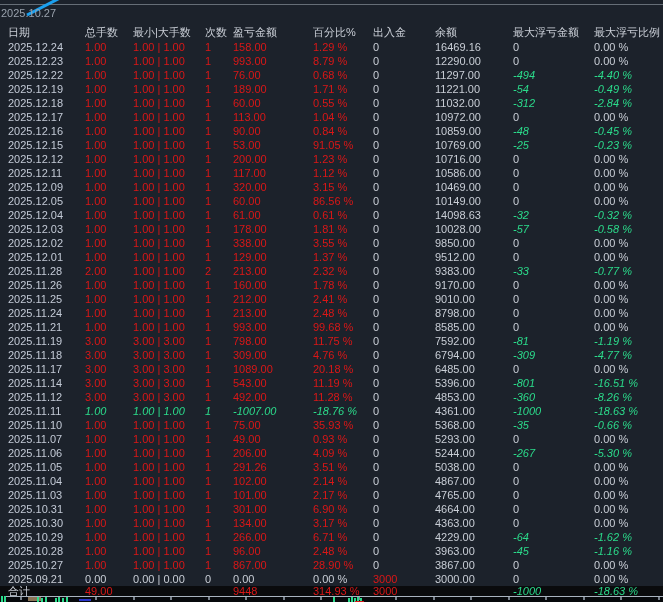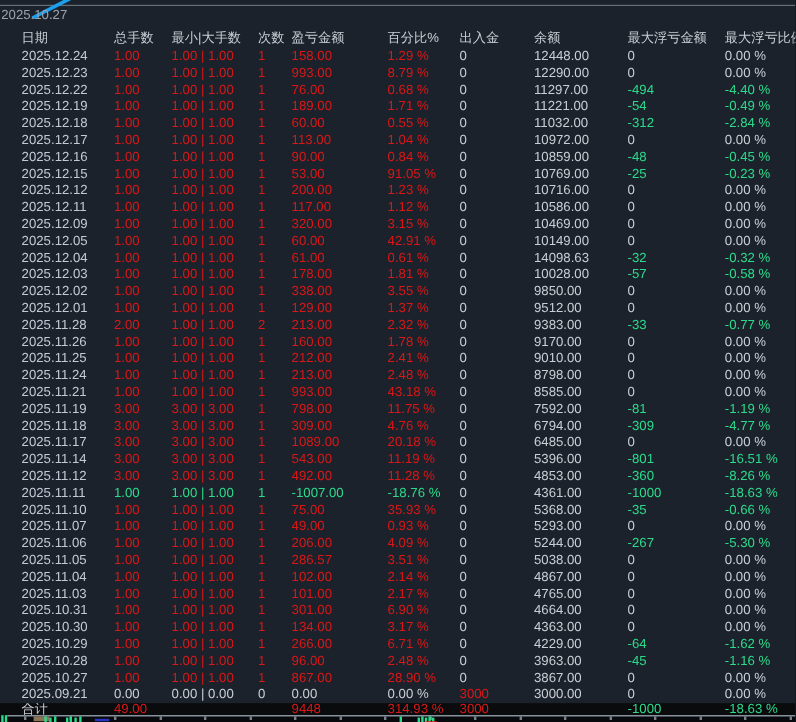--- a/index.html
+++ b/index.html
@@ -10,27 +10,27 @@
     font-size:11px;color:var(--text);
   }
   
   .top-sliver{position:absolute;top:0;left:0;width:663px;height:24px;}
   .top-axis{position:absolute;top:4px;left:0;right:0;height:1px;background:var(--axis);}
   .top-blueline{position:absolute;top:0;left:24px;}
   .top-date{position:absolute;top:7px;left:1px;color:var(--dim);}
   
   .tbl{position:absolute;top:24px;left:0;width:663px;}
   .row{display:grid;grid-template-columns:85px 48px 72px 28px 80px 60px 62px 78px 81px 69px;
-       height:14px;line-height:14px;white-space:nowrap;padding-left:10px;}
+       height:14px;line-height:14px;white-space:nowrap;}
   .row>div{overflow:hidden;}
   .row>div:first-child{padding-left:8px;}
   .hdr{height:16px;line-height:16px;color:var(--text);}
   .totals{height:10px;line-height:10px;background:var(--totalsbg);}
   .t-red{color:var(--red);}
-  .t-green{color:var(--green);}
+  .t-green{color:var(--green);font-style:italic;}
   .t-plain{color:var(--text);}
   .t-date{color:var(--datec);}
   
   .bottom-sliver{position:absolute;left:0;bottom:0;width:663px;height:6px;background:#07090c;}
   .b-axis{position:absolute;top:0;left:6px;right:0;height:1px;background:#a9b3bf;}
   .tick{position:absolute;top:1px;width:2px;height:3px;background:#78808a;}
   .mark{position:absolute;}
 </style>
 </head>
 <body>
@@ -60,21 +60,21 @@
       </div>
     <div id="rows">
         <div class="row">
           <div class="t-date">2025.12.24</div>
           <div class="t-red">1.00</div>
           <div class="t-red">1.00 | 1.00</div>
           <div class="t-red">1</div>
           <div class="t-red">158.00</div>
           <div class="t-red">1.29 %</div>
           <div class="t-plain">0</div>
-          <div class="t-plain">12448.00</div>
+          <div class="t-plain">16469.16</div>
           <div class="t-plain">0</div>
           <div class="t-plain">0.00 %</div>
         </div>
         <div class="row">
           <div class="t-date">2025.12.23</div>
           <div class="t-red">1.00</div>
           <div class="t-red">1.00 | 1.00</div>
           <div class="t-red">1</div>
           <div class="t-red">993.00</div>
           <div class="t-red">8.79 %</div>
@@ -190,21 +190,21 @@
           <div class="t-plain">10469.00</div>
           <div class="t-plain">0</div>
           <div class="t-plain">0.00 %</div>
         </div>
         <div class="row">
           <div class="t-date">2025.12.05</div>
           <div class="t-red">1.00</div>
           <div class="t-red">1.00 | 1.00</div>
           <div class="t-red">1</div>
           <div class="t-red">60.00</div>
-          <div class="t-red">42.91 %</div>
+          <div class="t-red">86.56 %</div>
           <div class="t-plain">0</div>
           <div class="t-plain">10149.00</div>
           <div class="t-plain">0</div>
           <div class="t-plain">0.00 %</div>
         </div>
         <div class="row">
           <div class="t-date">2025.12.04</div>
           <div class="t-red">1.00</div>
           <div class="t-red">1.00 | 1.00</div>
           <div class="t-red">1</div>
@@ -298,21 +298,21 @@
           <div class="t-plain">8798.00</div>
           <div class="t-plain">0</div>
           <div class="t-plain">0.00 %</div>
         </div>
         <div class="row">
           <div class="t-date">2025.11.21</div>
           <div class="t-red">1.00</div>
           <div class="t-red">1.00 | 1.00</div>
           <div class="t-red">1</div>
           <div class="t-red">993.00</div>
-          <div class="t-red">43.18 %</div>
+          <div class="t-red">99.68 %</div>
           <div class="t-plain">0</div>
           <div class="t-plain">8585.00</div>
           <div class="t-plain">0</div>
           <div class="t-plain">0.00 %</div>
         </div>
         <div class="row">
           <div class="t-date">2025.11.19</div>
           <div class="t-red">3.00</div>
           <div class="t-red">3.00 | 3.00</div>
           <div class="t-red">1</div>
@@ -417,21 +417,21 @@
           <div class="t-plain">0</div>
           <div class="t-plain">5244.00</div>
           <div class="t-green">-267</div>
           <div class="t-green">-5.30 %</div>
         </div>
         <div class="row">
           <div class="t-date">2025.11.05</div>
           <div class="t-red">1.00</div>
           <div class="t-red">1.00 | 1.00</div>
           <div class="t-red">1</div>
-          <div class="t-red">286.57</div>
+          <div class="t-red">291.26</div>
           <div class="t-red">3.51 %</div>
           <div class="t-plain">0</div>
           <div class="t-plain">5038.00</div>
           <div class="t-plain">0</div>
           <div class="t-plain">0.00 %</div>
         </div>
         <div class="row">
           <div class="t-date">2025.11.04</div>
           <div class="t-red">1.00</div>
           <div class="t-red">1.00 | 1.00</div>

